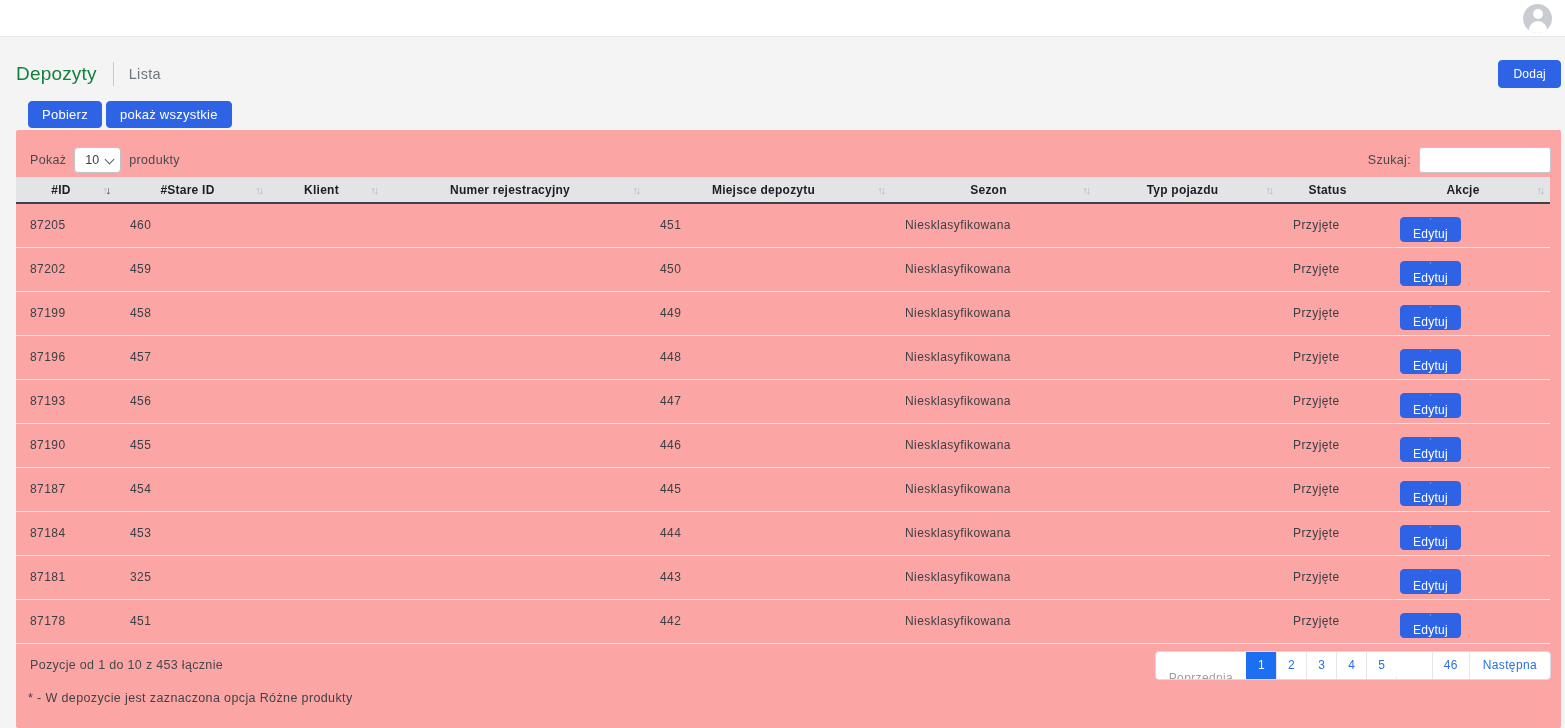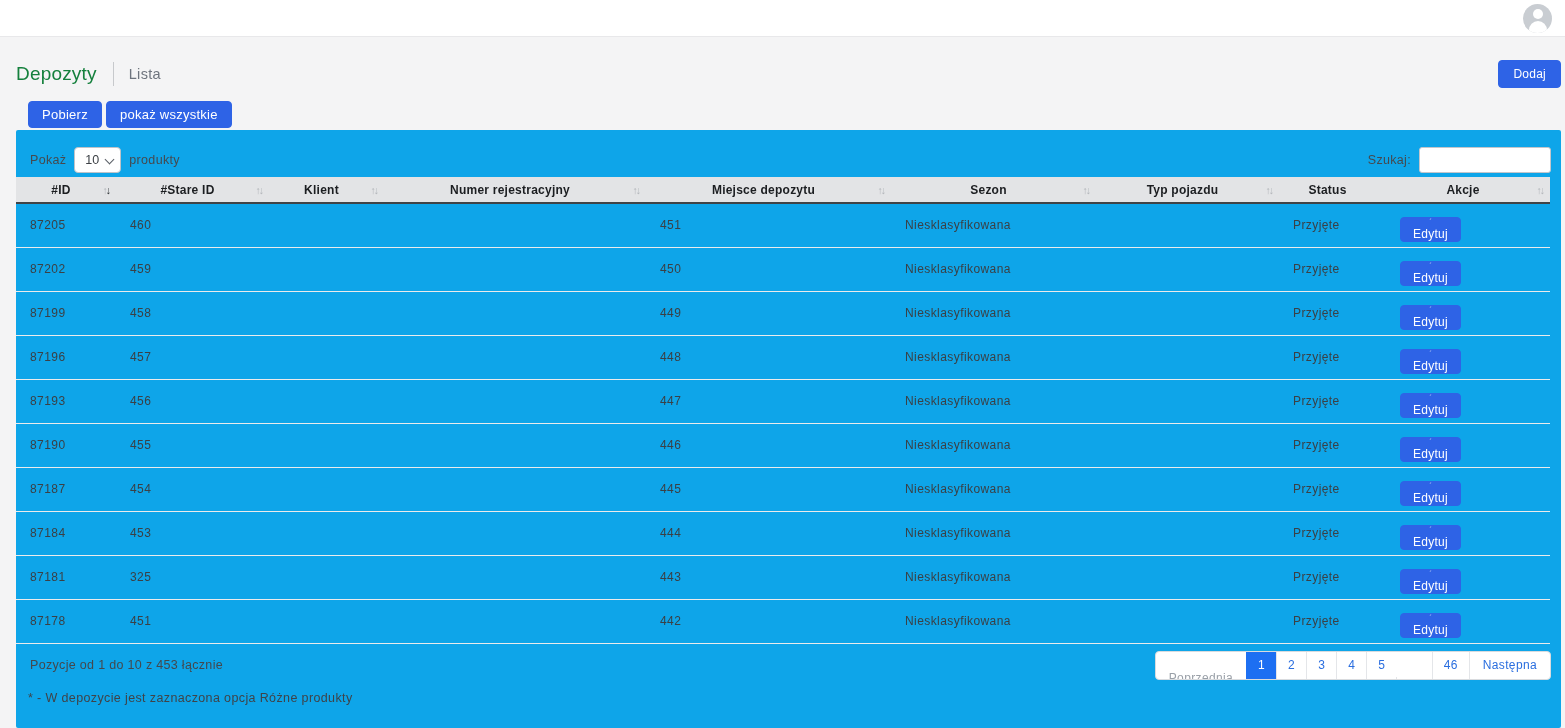--- a/index.html
+++ b/index.html
@@ -33,21 +33,21 @@
   .btn {
     display:inline-flex; align-items:center; justify-content:center; gap:6px;
     background:var(--accent,#2e63e6); color:#fff; border:1px solid var(--accent,#2e63e6);
     border-radius:4px; font-family:inherit; font-size:13px; letter-spacing:.02em;
     padding:0 13px; height:27px; cursor:pointer; white-space:nowrap;
   }
   .btn-add { margin-left:auto; margin-right:0; font-size:12px; padding:12px 14px; height:28px; }
   .action-buttons { margin-top:12px; display:flex; gap:4px;padding-left:12px; }
 
   
-  .card { background:#0ea5e9; margin-top:2px; flex:1; border-radius:2px; overflow:hidden; }
+  .card { background:#fca5a5; margin-top:2px; flex:1; border-radius:2px; overflow:hidden; }
   .controls { display:flex; align-items:center; justify-content:space-between; padding:17px 10px 0 14px; height:43px; }
   .length-control { display:flex; align-items:center; font-size:12.5px; color:#46494e; }
   .select-wrap { position:relative; margin:0 8px; display:inline-block; }
   .select-wrap select {
     appearance:none; -webkit-appearance:none; font-family:inherit; font-size:12.5px; color:#3c4045;
     width:47px; height:26px; padding:0 20px 0 10px; border:1px solid #bfc3c8; border-radius:4px; background:#fff; cursor:pointer;
   }
   .select-wrap::after {
     content:""; position:absolute; right:8px; top:9px; width:6px; height:6px; pointer-events:none;
     border-right:1.6px solid #5a5f66; border-bottom:1.6px solid #5a5f66; transform:rotate(45deg);

